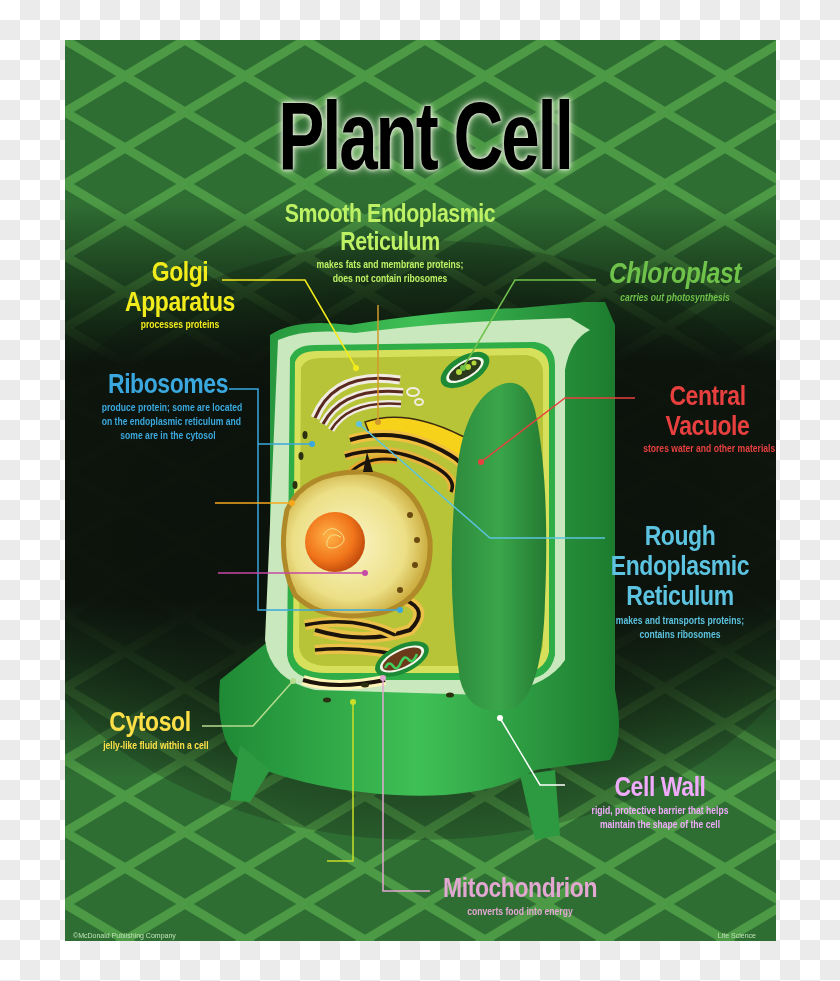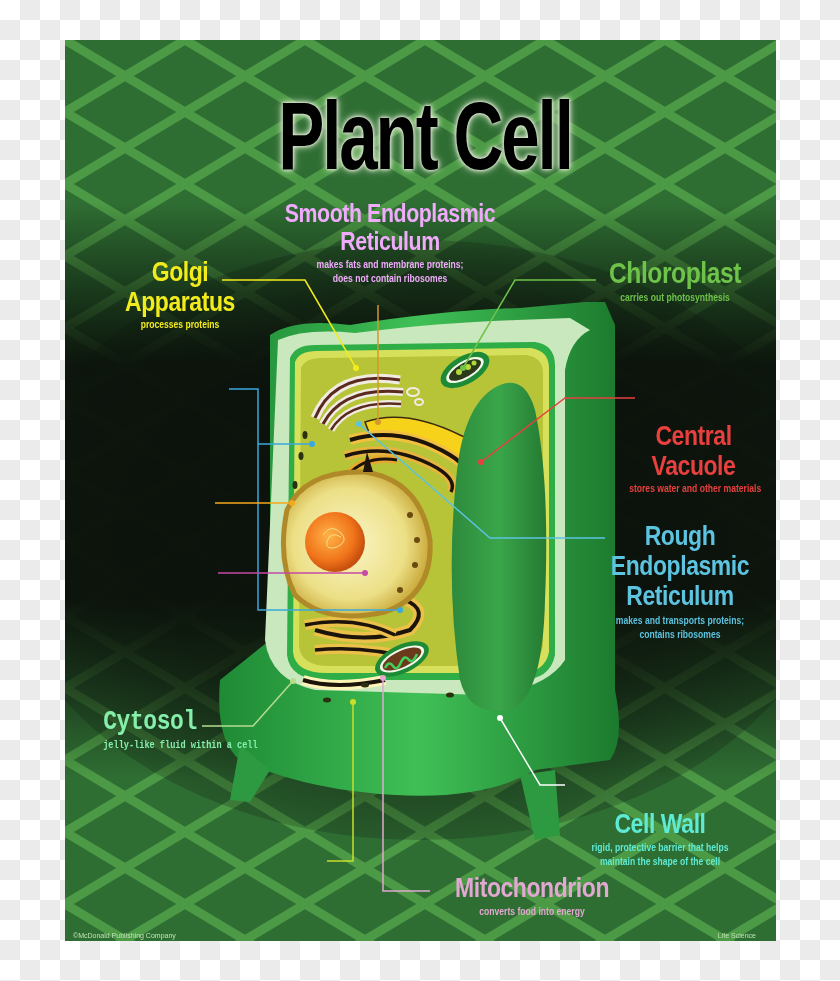--- a/index.html
+++ b/index.html
@@ -187,67 +187,73 @@
       <circle cx="435" cy="678" r="3" fill="#ffffff" stroke="none"></circle>
       <polyline points="262,821 288,821 288,662" stroke="#c9de2a"></polyline>
       <circle cx="288" cy="662" r="3" fill="#c9de2a" stroke="none"></circle>
       <polyline points="365,851 318,851 318,638" stroke="#e2a8d2"></polyline>
       <circle cx="318" cy="638" r="3" fill="#e2a8d2" stroke="none"></circle>
     </g>
   </svg>
 
   <div class="title">Plant Cell</div>
 
-  <div class="lbl" style="left:195px;top:160px;width:260px;color:#f0abfc;">
+  <div class="lbl" style="left:195px;top:160px;width:260px;color:#bef264;">
     <span class="t" style="font-size:26px;">Smooth Endoplasmic</span>
     <span class="t" style="font-size:26px;margin-top:2px;">Reticulum</span>
     <span class="d" style="margin-top:4px;">makes fats and membrane proteins;</span>
     <span class="d">does not contain ribosomes</span>
   </div>
 
   <div class="lbl" style="left:40px;top:218px;width:150px;color:#f3ec1c;">
     <span class="t" style="font-size:28px;">Golgi</span>
     <span class="t" style="font-size:28px;margin-top:2px;">Apparatus</span>
     <span class="d" style="margin-top:2px;">processes proteins</span>
   </div>
 
-  <div class="lbl" style="left:520px;top:218px;width:180px;color:#6fc24a;">
+  <div class="lbl" style="left:520px;top:218px;width:180px;color:#6fc24a;font-style:italic;">
     <span class="t" style="font-size:30px;">Chloroplast</span>
     <span class="d" style="margin-top:3px;">carries out photosynthesis</span>
   </div>
 
-
-  <div class="lbl" style="left:546px;top:342px;width:165px;color:#e8403f;margin-top:40px;">
+  <div class="lbl" style="left:18px;top:330px;width:170px;color:#3aa8de;">
+    <span class="t" style="font-size:28px;">Ribosomes</span>
+    <span class="d" style="margin-top:3px;">produce protein; some are located</span>
+    <span class="d">on the endoplasmic reticulum and</span>
+    <span class="d">some are in the cytosol</span>
+  </div>
+
+  <div class="lbl" style="left:560px;top:342px;width:165px;color:#e8403f;">
     <span class="t" style="font-size:28px;">Central</span>
     <span class="t" style="font-size:28px;margin-top:2px;">Vacuole</span>
     <span class="d" style="margin-top:2px;">stores water and other materials</span>
   </div>
 
 
   <div class="lbl" style="left:530px;top:482px;width:170px;color:#5cc3e0;">
     <span class="t" style="font-size:28px;">Rough</span>
     <span class="t" style="font-size:28px;margin-top:2px;">Endoplasmic</span>
     <span class="t" style="font-size:28px;margin-top:2px;">Reticulum</span>
     <span class="d" style="margin-top:4px;">makes and transports proteins;</span>
     <span class="d">contains ribosomes</span>
   </div>
 
 
-  <div class="lbl" style="left:25px;top:668px;width:120px;color:#86efac;font-family:Liberation Mono, monospace;">
+  <div class="lbl" style="left:25px;top:668px;width:120px;color:#fde047;">
     <span class="t" style="font-size:28px;">Cytosol</span>
     <span class="d" style="margin-top:3px;">jelly-like fluid within a cell</span>
   </div>
 
-  <div class="lbl" style="left:495px;top:733px;width:200px;color:#5eead4;margin-top:37px;">
+  <div class="lbl" style="left:495px;top:733px;width:200px;color:#f0abfc;">
     <span class="t" style="font-size:28px;">Cell Wall</span>
     <span class="d" style="margin-top:3px;">rigid, protective barrier that helps</span>
     <span class="d">maintain the shape of the cell</span>
   </div>
 
 
-  <div class="lbl" style="left:372px;top:834px;width:190px;color:#e2a8d2;">
+  <div class="lbl" style="left:360px;top:834px;width:190px;color:#e2a8d2;">
     <span class="t" style="font-size:28px;">Mitochondrion</span>
     <span class="d" style="margin-top:3px;">converts food into energy</span>
   </div>
 
   <div class="footer" style="left:8px;">©McDonald Publishing Company</div>
   <div class="footer" style="right:20px;">Life Science</div>
 </div>
 
 </body></html>

